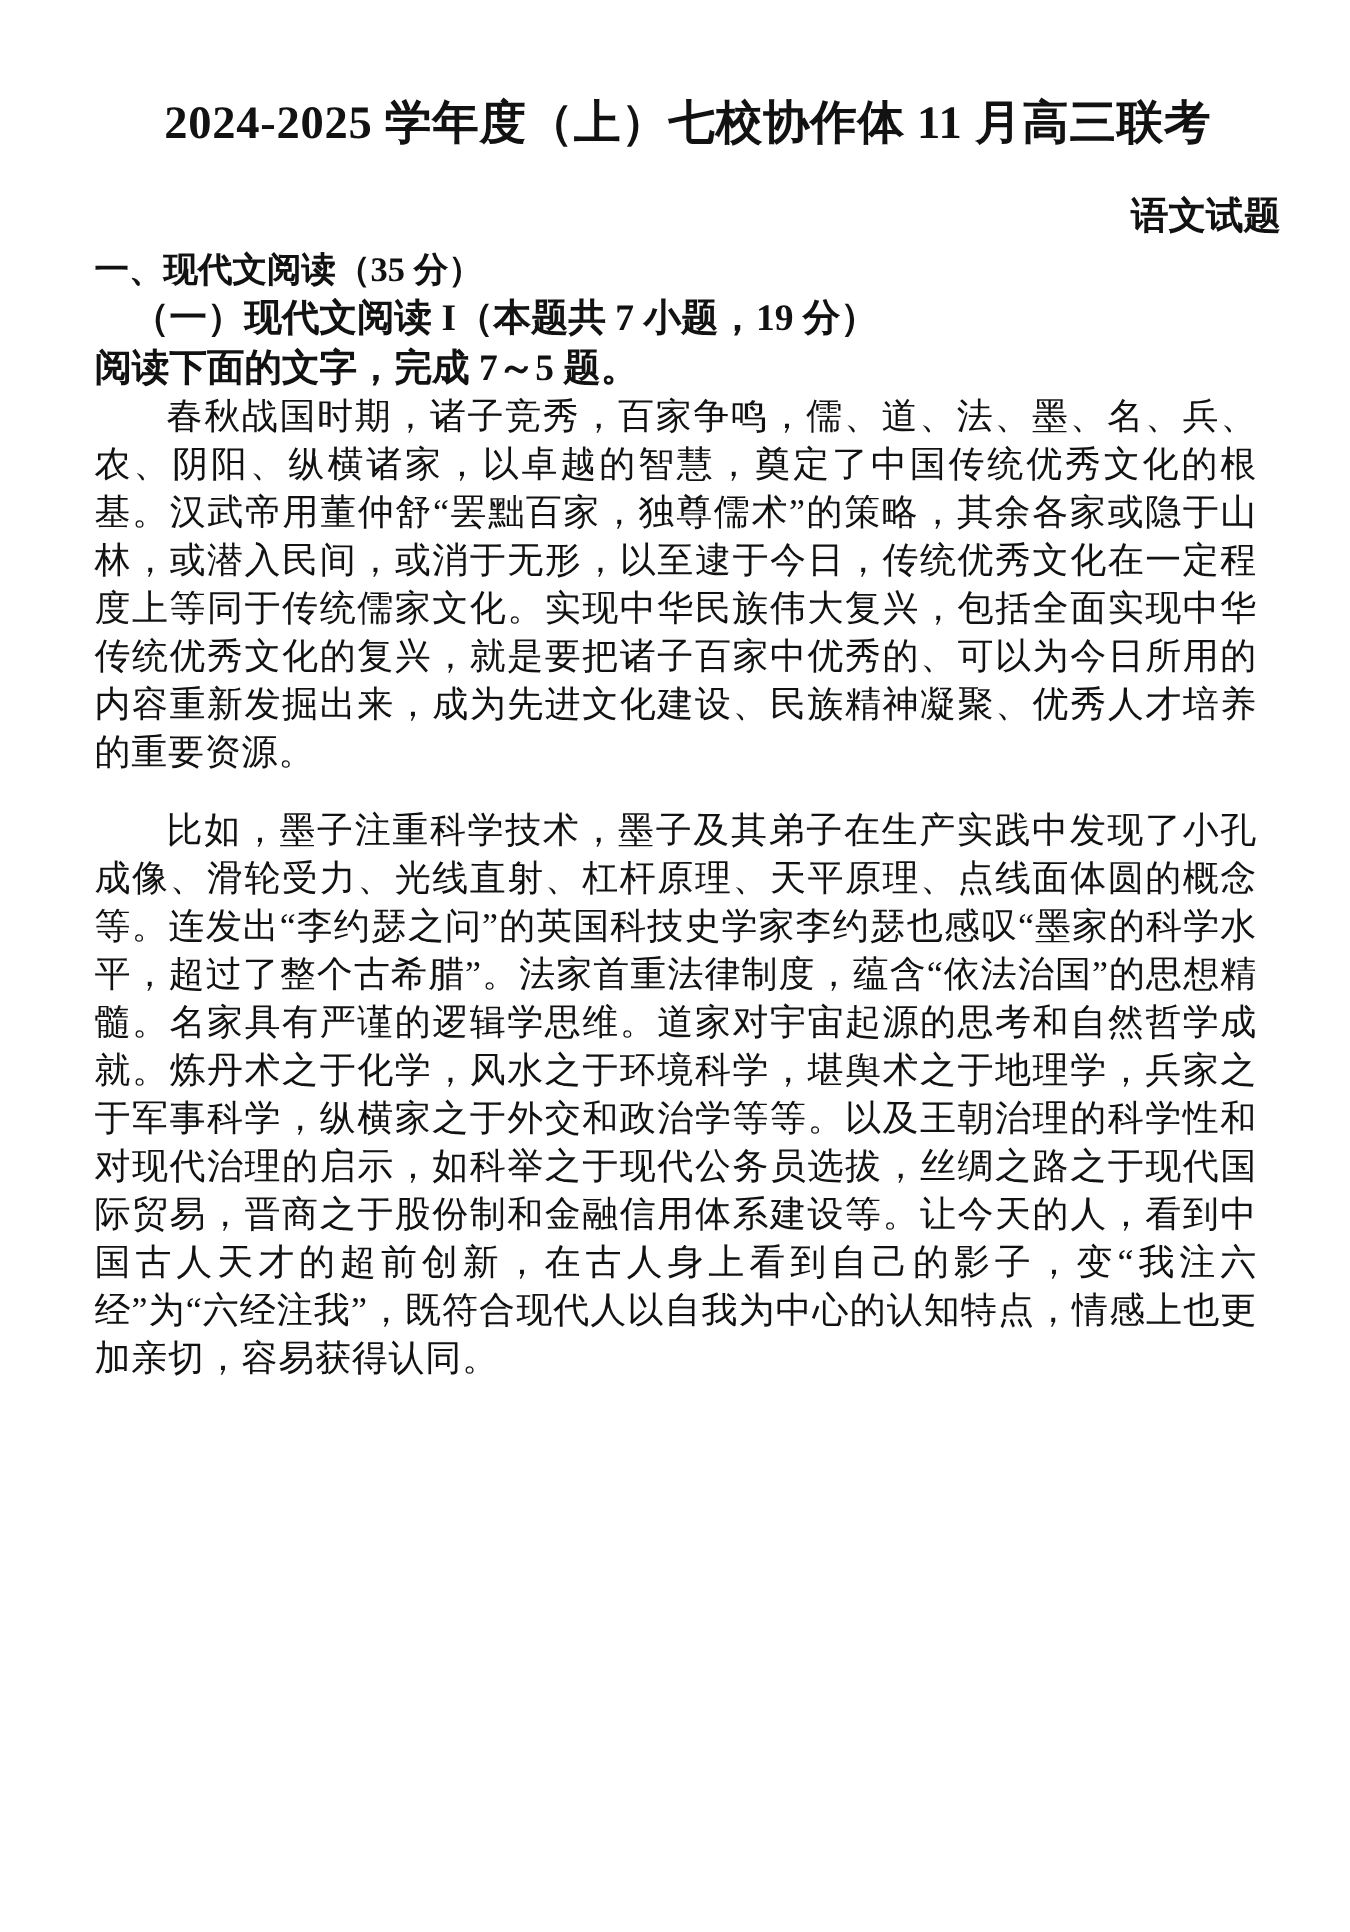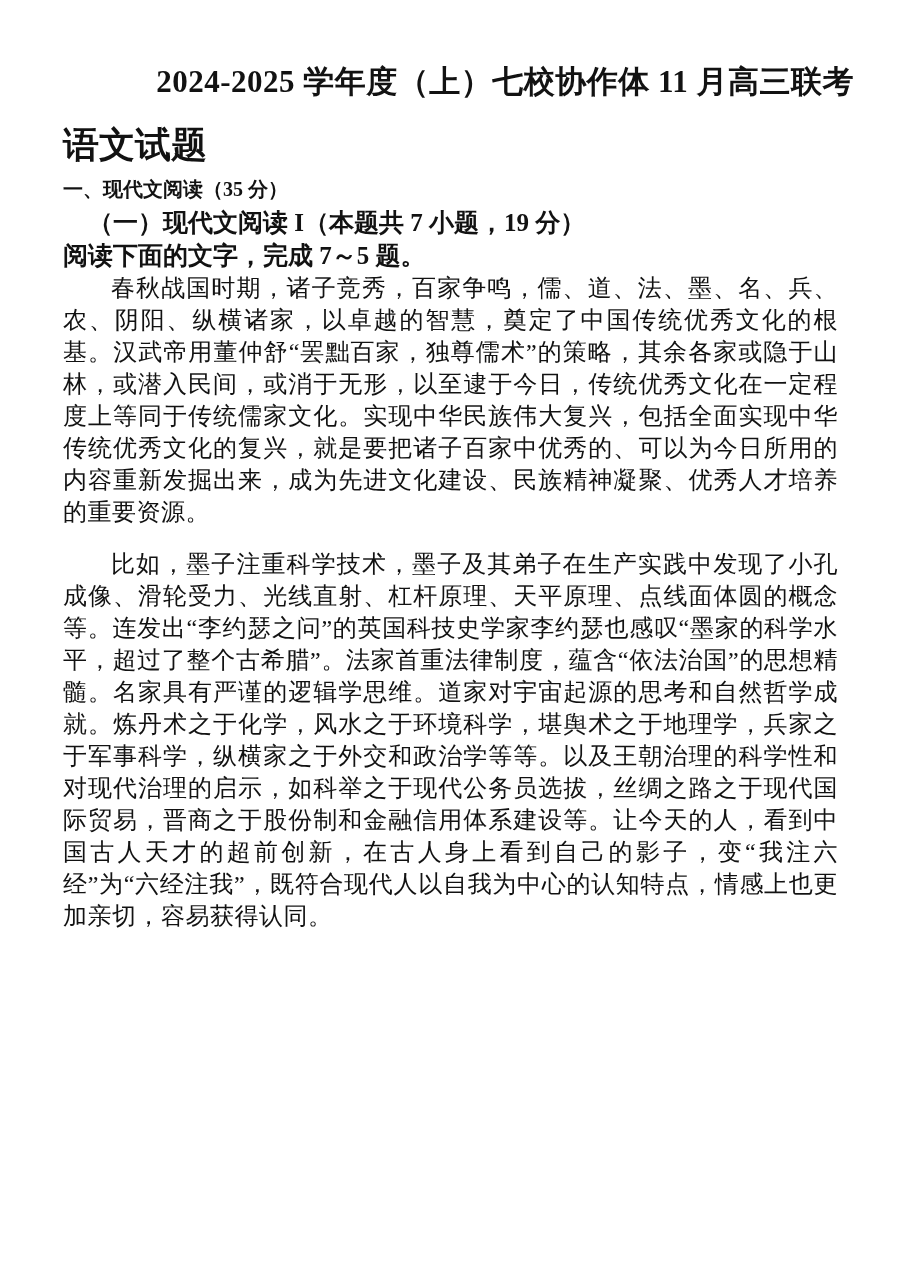--- a/index.html
+++ b/index.html
@@ -17,46 +17,45 @@
     box-sizing: border-box;
     padding: 64px 46px 0 63px;
     overflow: hidden;
   }
   
   .doc-title {
     font-family: "Liberation Serif", serif;
     font-weight: bold;
     font-size: 31px;
     line-height: 36px;
-    text-align: right;
+    text-align: center;
     margin: 0;
     letter-spacing: 0.5px;
   }
   .doc-subtitle {
     font-family: "Liberation Serif", serif;
     font-weight: bold;
-    font-size: 36px;
+    font-size: 25px;
     line-height: 36px;
-    text-align: left;
+    text-align: right;
     margin: 27px 0 0 0;
   }
   .exam-info {
     font-family: "Liberation Serif", serif;
     font-weight: bold;
     font-size: 25px;
     line-height: 30px;
     text-align: center;
     margin-top: 14px;
   }
   .heading-1 {
     font-family: "Liberation Serif", serif;
     font-weight: bold;
-    font-size: 20px;
+    font-size: 23px;
     line-height: 33px;
-    margin-top: 10px;
   }
   .heading-2 {
     font-family: "Liberation Serif", serif;
     font-weight: bold;
     font-size: 25px;
     line-height: 33px;
     text-indent: 25px;
   }
   .heading-3 {
     font-family: "Liberation Serif", serif;

